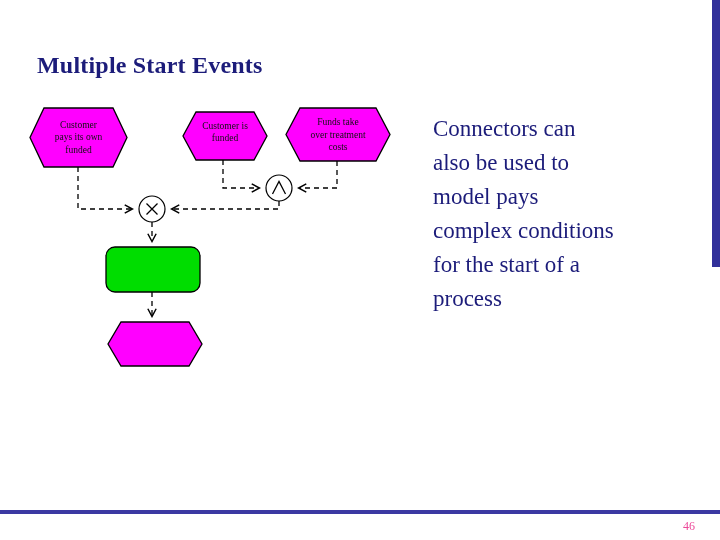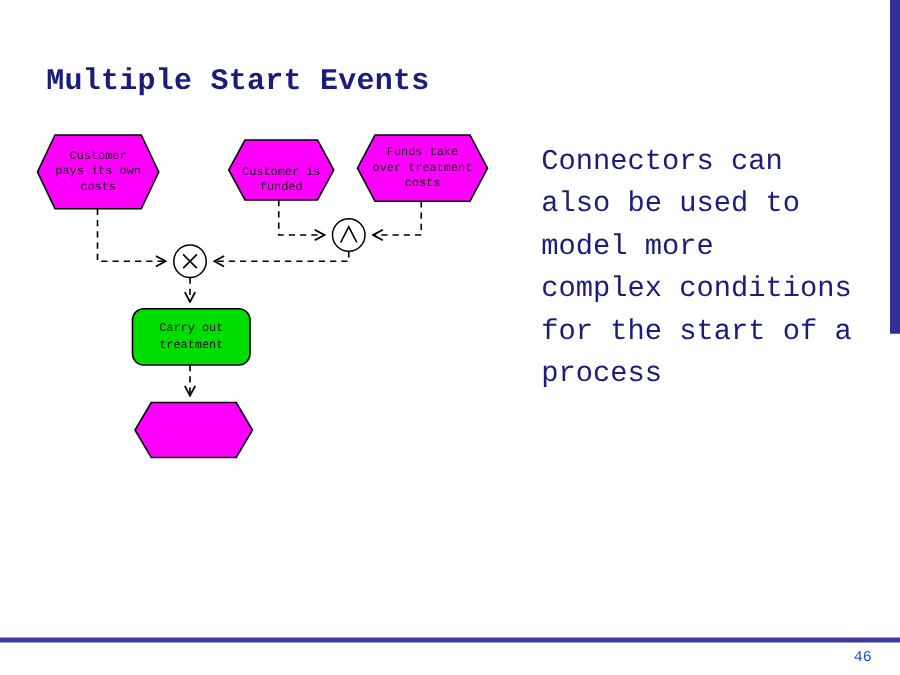--- a/index.html
+++ b/index.html
@@ -1,18 +1,18 @@
 <!DOCTYPE html>
 <html><head>
 <meta charset="utf-8">
 <style>
   html,body{margin:0;padding:0;background:#888;}
   .slide{
     position:relative;width:720px;height:540px;background:#ffffff;
-    font-family:Liberation Mono, monospace;overflow:hidden;
+    font-family:Liberation Serif, serif;overflow:hidden;
   }
   .slide-title{
     position:absolute;left:37px;top:52px;margin:0;
     font-size:24px;font-weight:bold;color:#1c1c7a;letter-spacing:.2px;
   }
   .shape-label{
     position:absolute;color:#101010;text-align:center;
     white-space:pre-line;font-size:9.5px;line-height:1.3;
     display:flex;align-items:center;justify-content:center;
   }
@@ -20,21 +20,21 @@
     position:absolute;left:433px;top:112px;width:280px;
     font-size:23px;line-height:34px;color:#1c1c7a;white-space:pre-line;
   }
   .bottom-line{
     position:absolute;left:0;top:510px;width:720px;height:4px;background:#3b39a2;
   }
   .right-bar{
     position:absolute;left:712px;top:0;width:8px;height:267px;background:#31309a;
   }
   .page-number{
-    position:absolute;left:683px;top:519px;font-size:12px;color:#1d4ed8;
+    position:absolute;left:683px;top:519px;font-size:12px;color:#ec4899;
   }
   svg{position:absolute;left:0;top:0;}
 </style>
 </head>
 <body>
 
 <div class="slide">
 
   <h1 class="slide-title">Multiple Start Events</h1>
 
@@ -69,32 +69,30 @@
     </g>
 
     <g>
       <circle cx="279" cy="188" r="13" fill="#ffffff" stroke="#000" stroke-width="1.2"></circle>
       <path d="M272.5,194 L279,181.5 L285.5,194" stroke="#000" stroke-width="1.3" fill="none"></path>
     </g>
   </svg>
 
   <div class="shape-label" style="left:32px;top:110px;width:93px;height:55px;">Customer
 pays its own
-costs</div>
-  <div class="shape-label" style="left:185px;top:130px;width:80px;height:28px;">Customer is
+funded</div>
+  <div class="shape-label" style="left:185px;top:118px;width:80px;height:28px;">Customer is
 funded</div>
   <div class="shape-label" style="left:288px;top:110px;width:100px;height:50px;">Funds take
 over treatment
 costs</div>
-  <div class="shape-label" style="left:108px;top:249px;width:90px;height:41px;">Carry out
-treatment</div>
 
   <div class="body-text">Connectors can
 also be used to
-model more
+model pays
 complex conditions
 for the start of a
 process</div>
 
   <div class="right-bar"></div>
   <div class="bottom-line"></div>
   <div class="page-number">46</div>
 
 </div>
 

